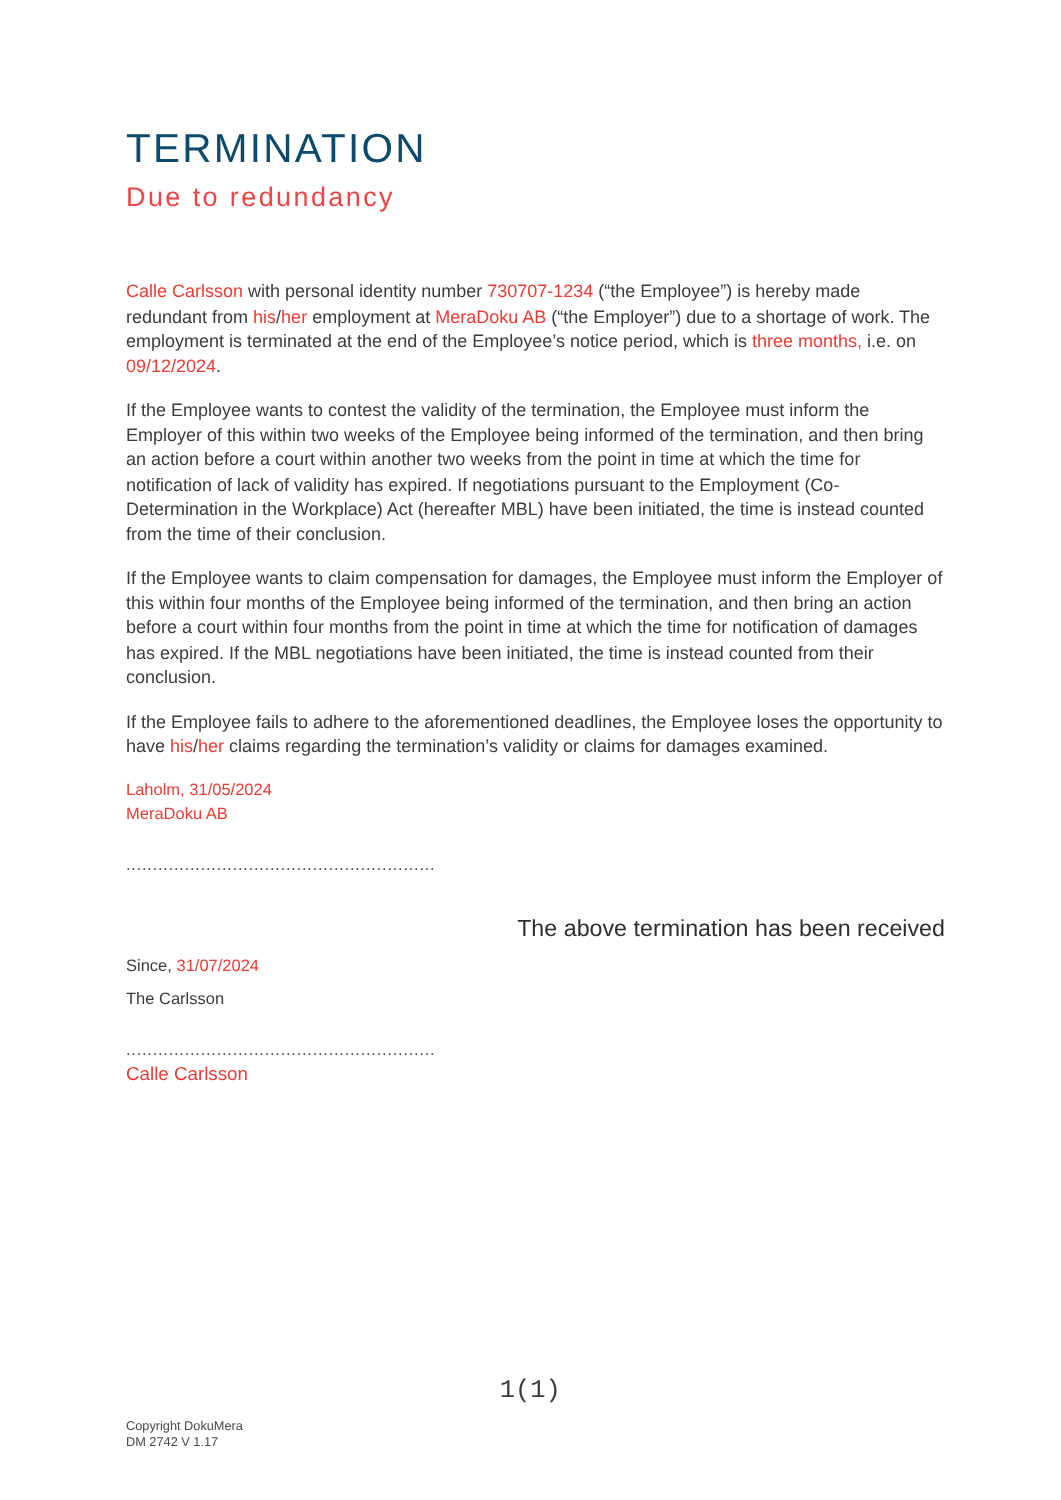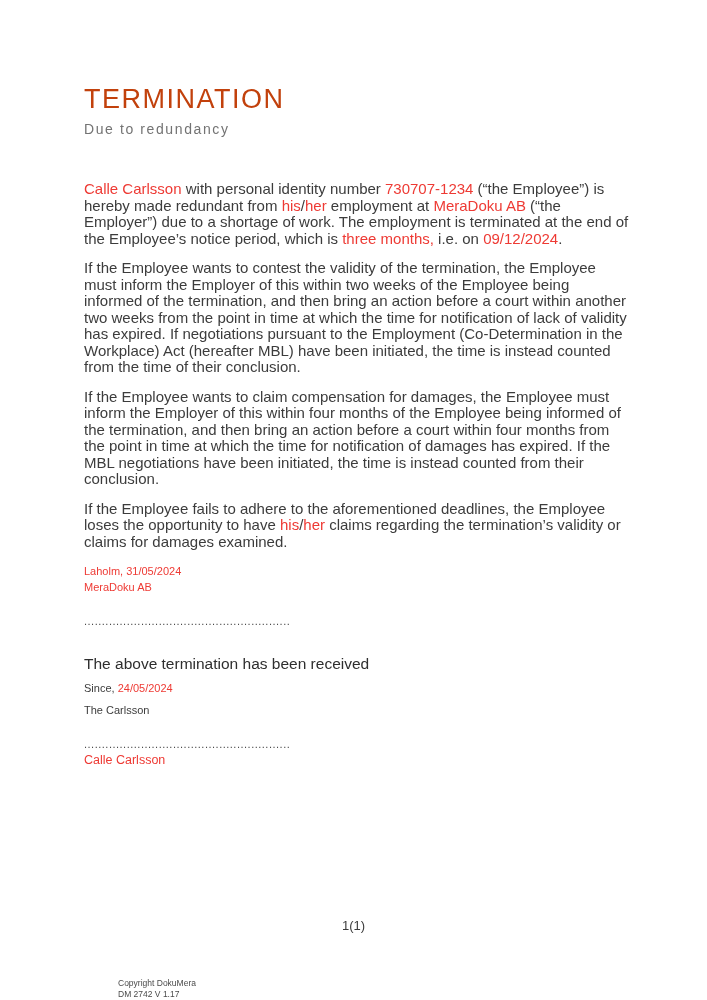--- a/index.html
+++ b/index.html
@@ -13,33 +13,33 @@
   }
   .content {
     position:absolute;
     left:84px; top:84px;
     width:546px;
   }
   .doc-title {
     font-size:27px;
     font-weight:400;
     letter-spacing:1.5px;
-    color:#c2410c;
+    color:#0c4a6e;
     line-height:30px;
   }
   .doc-subtitle {
     margin-top:7px;
-    font-size:14px;
+    font-size:18px;
     letter-spacing:1.6px;
-    color:#737373;
+    color:#ef4444;
   }
   .body-paragraphs { margin-top:44px; }
   p.para {
     margin:0 0 13px 0;
-    font-size:15px;
+    font-size:12px;
     line-height:16.5px;
   }
   .red { color:var(--accent,#ee3a34); }
   .line {
     font-size:11px;
     line-height:16px;
   }
   .sig-block { margin-top:21px; }
   .sig-dots {
     font-size:11px;
@@ -50,36 +50,37 @@
   .sig-name {
     font-size:12.5px;
     margin-top:3px;
     line-height:16px;
   }
   .receipt-heading {
     margin-top:28px;
     font-size:15.5px;
     color:#2e2e2e;
     line-height:20px;
+    text-align:right;
   }
   .receipt-line { margin-top:6px; }
   .footer-page {
     position:absolute;
     left:0; right:0; top:918px;
     text-align:center;
-    font-size:13px;
+    font-size:17px;
     color:#3c3c3c;
+    font-family:Liberation Mono, monospace;
   }
   .footer-copy {
     position:absolute;
-    left:84px; top:978px;
+    left:84px; top:945px;
     font-size:8.5px;
     line-height:11px;
     color:#4a4a4a;
-    margin-left:34px;
   }
 </style>
 </head>
 <body>
 
 <div class="page" style="color: rgb(60, 60, 60);">
   <div class="content">
 
     <div class="doc-title">TERMINATION</div>
     <div class="doc-subtitle">Due to redundancy</div>
@@ -96,21 +97,21 @@
       <div class="line red">MeraDoku AB</div>
       <div class="sig-block">
         <div class="sig-dots">..........................................................</div>
       </div>
     </div>
 
     <div class="receipt-block">
       <div class="receipt-heading">The above termination has been received</div>
       <div class="line receipt-line">
         <span>Since,</span>
-        <span class="red">24/05/2024</span>
+        <span class="red">31/07/2024</span>
       </div>
       <div class="line receipt-line">The Carlsson</div>
       <div class="sig-block">
         <div class="sig-dots">..........................................................</div>
         <div class="sig-name red">Calle Carlsson</div>
       </div>
     </div>
 
   </div>
 

